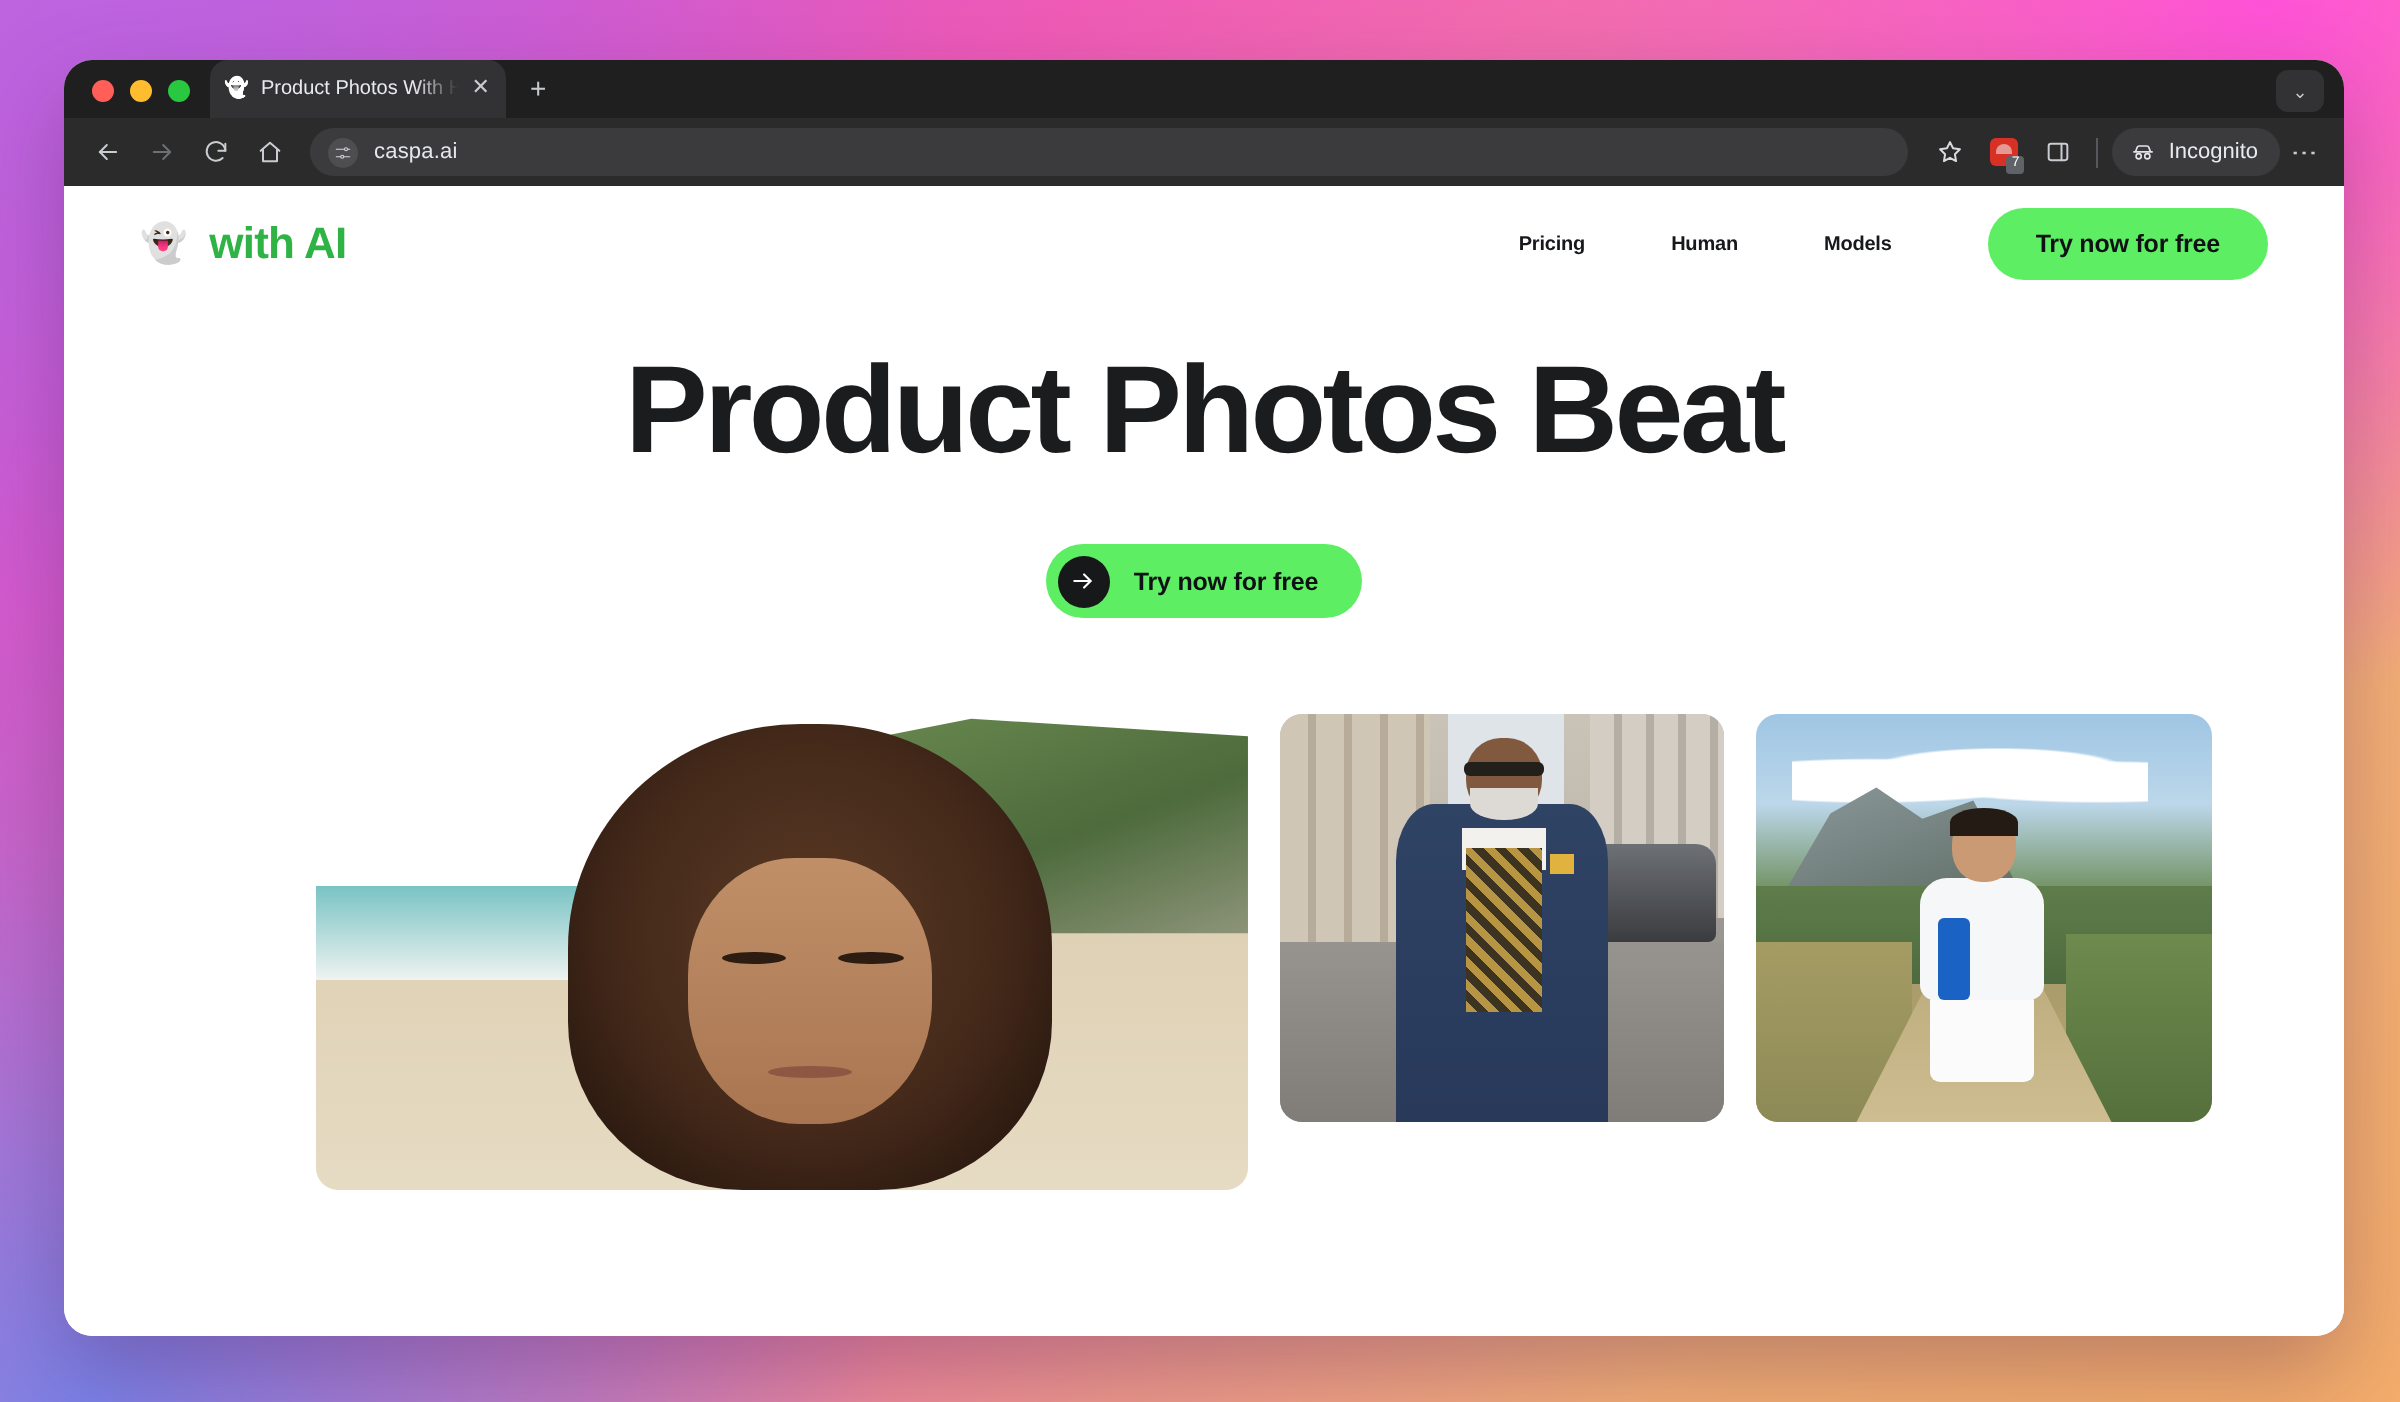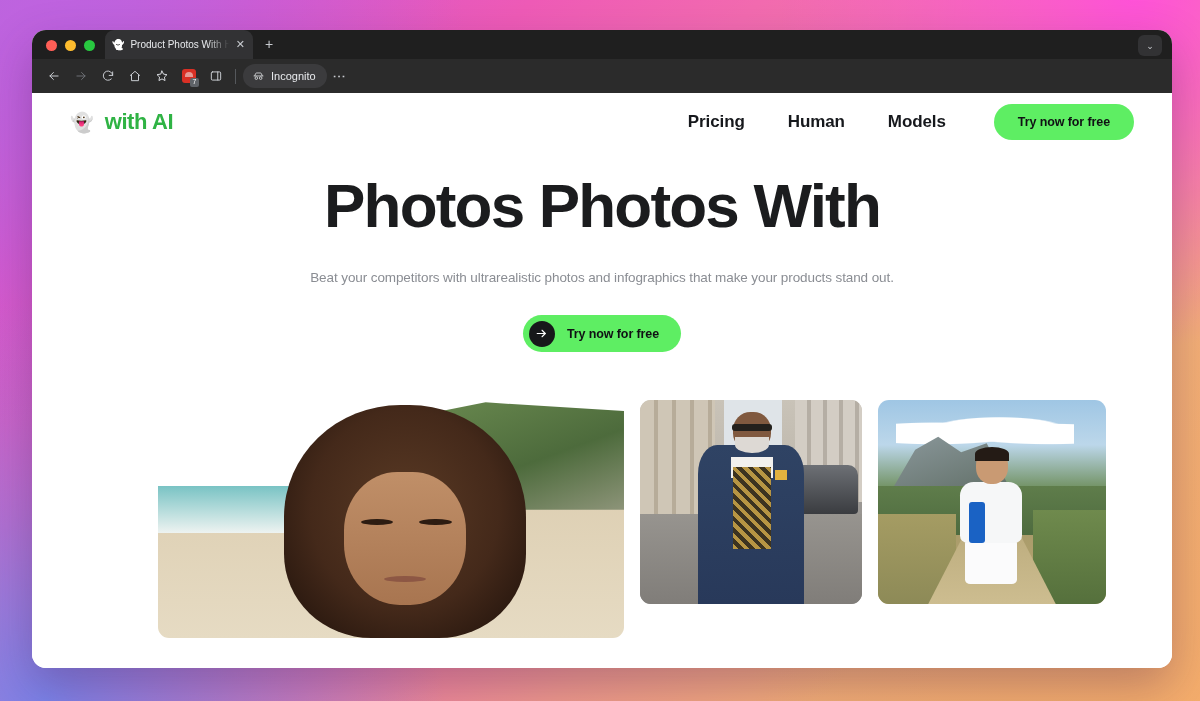--- a/index.html
+++ b/index.html
@@ -106,21 +106,21 @@
   
   .page { height:575px; background:#fff; overflow:hidden; position:relative; }
   .site-header {
     height:58px; display:flex; align-items:center; justify-content:space-between;
     padding:0 38px 0 38px;
   }
   .logo { display:flex; align-items:center; gap:11px; }
   .logo-ghost { font-size:19px; line-height:1; }
   .logo-text { font-size:22px; font-weight:bold; color:#2fb344; letter-spacing:-.4px; }
   .nav { display:flex; align-items:center; gap:43px; }
-  .nav a { color:#16181c; font-size:17px; font-weight:bold; text-decoration:none; letter-spacing:-.1px; }
+  .nav a { color:#16181c; font-size:10px; font-weight:bold; text-decoration:none; letter-spacing:-.1px; }
   .cta-sm {
     background:#5eee63; color:#101114; font-size:12.5px; font-weight:bold;
     border:none; border-radius:22px; padding:11px 24px; letter-spacing:-.1px;
     cursor:pointer; margin-left:5px;
   }
   .hero { text-align:center; padding-top:18px; }
   .hero h1 {
     font-size:62px; line-height:1.18; font-weight:bold; color:#1b1c1e;
     letter-spacing:-1.8px;
   }
@@ -287,20 +287,33 @@
           <path d="M20 5v6h-6"></path>
         </svg>
     </div>
     <div class="tb-icon">
       <svg viewBox="0 0 24 24">
           <path d="M4 11l8-7 8 7"></path>
           <path d="M6 10v10h12V10"></path>
         </svg>
     </div>
 
+    <div class="omnibox">
+      <span class="omni-tune">
+        <svg viewBox="0 0 24 24">
+            <path d="M3 7h11"></path>
+            <path d="M18 7h3"></path>
+            <path d="M3 17h6"></path>
+            <path d="M13 17h8"></path>
+        <circle cx="16" cy="7" r="2"></circle>
+            <circle cx="11" cy="17" r="2"></circle>
+          </svg>
+      </span>
+      <span class="omni-url" title="Search Google or type a URL">caspa.ai</span>
+    </div>
 
     <div class="tb-icon star">
       <svg viewBox="0 0 24 24">
           <path d="M12 3.5l2.6 5.3 5.9.9-4.3 4.2 1 5.9-5.2-2.8-5.2 2.8 1-5.9L3.5 9.7l5.9-.9z"></path>
         </svg>
     </div>
 
     <div class="ext-badge">
       <span class="ext-sq"></span>
       <span class="ext-cnt">7</span>
@@ -338,23 +351,22 @@
       <div class="nav">
         <a href="#">Pricing</a>
         <a href="#">Human</a>
         <a href="#">Models</a>
         <button class="cta-sm">Try now for free</button>
       </div>
     </div>
 
     <div class="hero">
       <h1>
-        <span>Photos Photos With</span><br>
+        <span>Product Photos Beat</span><br>
       </h1>
-      <p>Beat your competitors with ultrarealistic photos and infographics that make your products stand out.</p>
       <button class="cta-lg">
         <span class="cta-circle">
           <svg viewBox="0 0 24 24">
               <path d="M4 12h15"></path>
               <path d="M13 6l6 6-6 6"></path>
             </svg>
         </span>
         <span>Try now for free</span>
       </button>
     </div>

